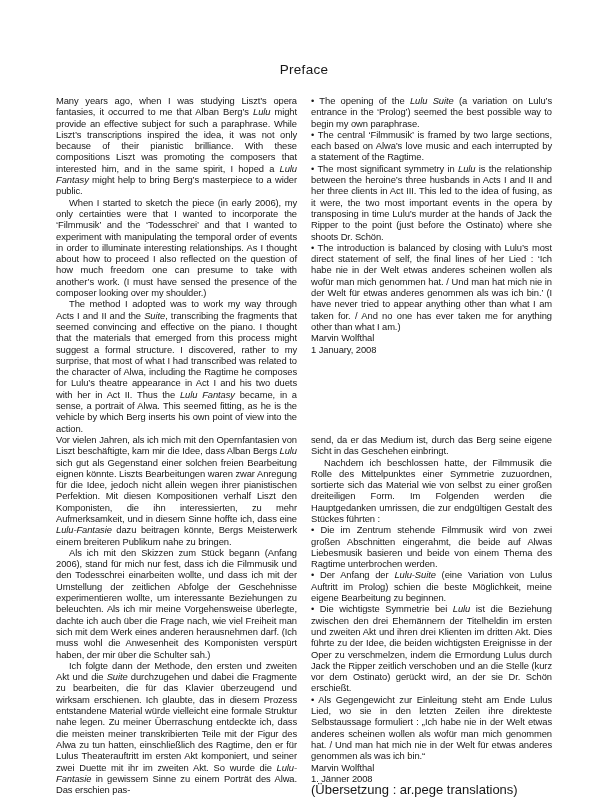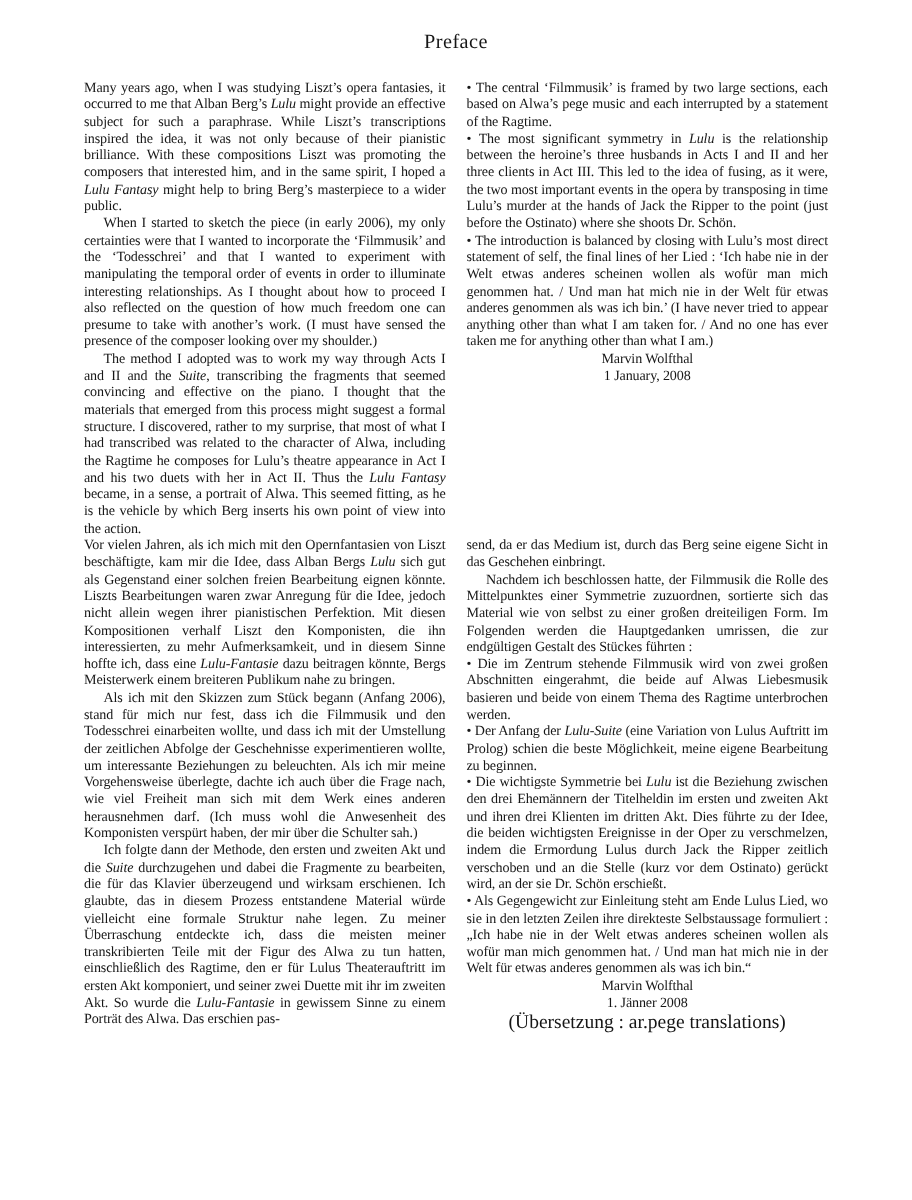--- a/index.html
+++ b/index.html
@@ -2,63 +2,64 @@
 <html><head>
 <meta charset="utf-8">
 <style>
   html, body { margin: 0; padding: 0; background: #ffffff; }
   .page {
     position: relative;
     width: 608px;
     height: 800px;
     background: #ffffff;
     color: #161616;
-    font-family: Liberation Serif, serif;
+    font-family: Liberation Sans, sans-serif;
     overflow: hidden;
     box-sizing: border-box;
-    padding: 20px 56px 0 56px;
+    padding: 62px 56px 0 56px;
   }
   .section-title {
     font-size: 13.5px;
     font-weight: 400;
     text-align: center;
     letter-spacing: 0.3px;
     margin: 0 0 18px 0;
   }
   .section-vorwort .section-title { margin-top: 12px; }
   .columns { display: flex; gap: 14px; }
   .col {
     width: 241px;
     font-size: 9.4px;
     line-height: 11.3px;
     letter-spacing: -0.08px;
     text-align: justify;
   }
   .col p { margin: 0; }
   .col p.indent { text-indent: 13px; }
   .col p.bullet { text-indent: 0; }
-  .sig-block { text-align: center; }
+  .sig-block { text-align: left; }
   .sig-note { font-size: 13px; letter-spacing: 0; }
   i { font-style: italic; }
 </style>
 </head>
 <body>
 
 <div class="page">
 
   <div class="section section-preface">
     <h2 class="section-title">Preface</h2>
     <div class="columns">
       <div class="col">
         <p>Many years ago, when I was studying Liszt’s opera fantasies, it occurred to me that Alban Berg’s <i>Lulu</i> might provide an effective subject for such a paraphrase. While Liszt’s transcriptions inspired the idea, it was not only because of their pianistic brilliance. With these compositions Liszt was promoting the composers that interested him, and in the same spirit, I hoped a <i>Lulu Fantasy</i> might help to bring Berg’s masterpiece to a wider public.</p>
         <p class="indent">When I started to sketch the piece (in early 2006), my only certainties were that I wanted to incorporate the ‘Filmmusik’ and the ‘Todesschrei’ and that I wanted to experiment with manipulating the temporal order of events in order to illuminate interesting relationships. As I thought about how to proceed I also reflected on the question of how much freedom one can presume to take with another’s work. (I must have sensed the presence of the composer looking over my shoulder.)</p>
         <p class="indent">The method I adopted was to work my way through Acts I and II and the <i>Suite</i>, transcribing the fragments that seemed convincing and effective on the piano. I thought that the materials that emerged from this process might suggest a formal structure. I discovered, rather to my surprise, that most of what I had transcribed was related to the character of Alwa, including the Ragtime he composes for Lulu’s theatre appearance in Act I and his two duets with her in Act II. Thus the <i>Lulu Fantasy</i> became, in a sense, a portrait of Alwa. This seemed fitting, as he is the vehicle by which Berg inserts his own point of view into the action.</p>
       </div>
       <div class="col">
-        <p class="bullet">• The central ‘Filmmusik’ is framed by two large sections, each based on Alwa’s pege music and each interrupted by a statement of the Ragtime.</p>
+        <p class="bullet">• The opening of the <i>Lulu Suite</i> (a variation on Lulu’s entrance in the ‘Prolog’) seemed the best possible way to begin my own paraphrase.</p>
+        <p class="bullet">• The central ‘Filmmusik’ is framed by two large sections, each based on Alwa’s love music and each interrupted by a statement of the Ragtime.</p>
         <p class="bullet">• The most significant symmetry in <i>Lulu</i> is the relationship between the heroine’s three husbands in Acts I and II and her three clients in Act III. This led to the idea of fusing, as it were, the two most important events in the opera by transposing in time Lulu’s murder at the hands of Jack the Ripper to the point (just before the Ostinato) where she shoots Dr. Schön.</p>
         <p class="bullet">• The introduction is balanced by closing with Lulu’s most direct statement of self, the final lines of her Lied : ‘Ich habe nie in der Welt etwas anderes scheinen wollen als wofür man mich genommen hat. / Und man hat mich nie in der Welt für etwas anderes genommen als was ich bin.’ (I have never tried to appear anything other than what I am taken for. / And no one has ever taken me for anything other than what I am.)</p>
         <div class="sig-block">
           <div>Marvin Wolfthal</div>
           <div>1 January, 2008</div>
         </div>
       </div>
     </div>
   </div>
 

